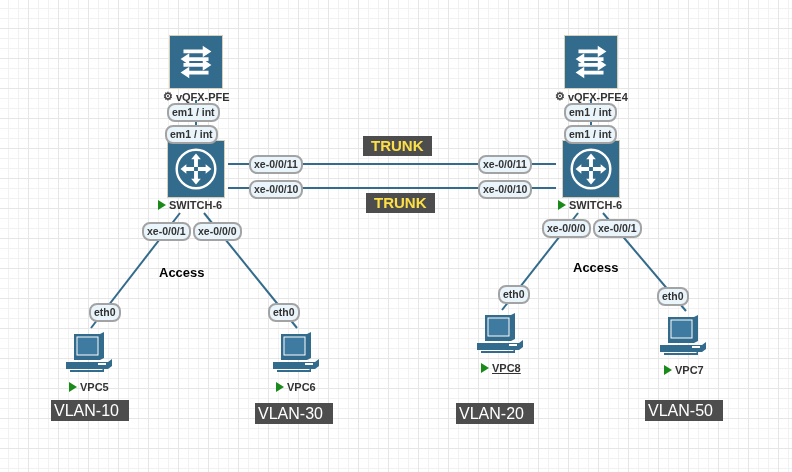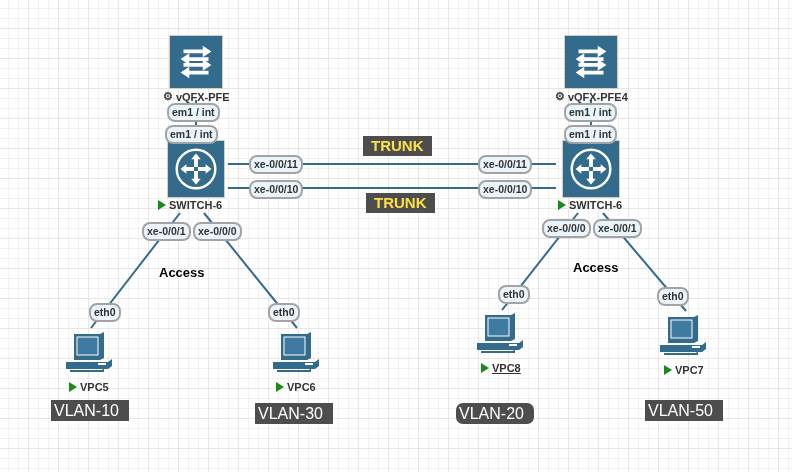--- a/index.html
+++ b/index.html
@@ -208,14 +208,14 @@
   </div>
   <div class="node-label" style="left:664px;top:364px;justify-content:flex-end;">
     <span class="play"></span>
     <span>VPC7</span>
   </div>
 </div>
 <div class="port" style="left:657px;top:287px;">eth0</div>
 
 <div class="vlan" style="left:51px;top:400px;">VLAN-10</div>
 <div class="vlan" style="left:255px;top:403px;">VLAN-30</div>
-<div class="vlan" style="left:456px;top:403px;border-radius:7px;">VLAN-20</div>
+<div class="vlan" style="left:456px;top:403px;">VLAN-20</div>
 <div class="vlan" style="left:645px;top:400px;">VLAN-50</div>
 
 </body></html>

